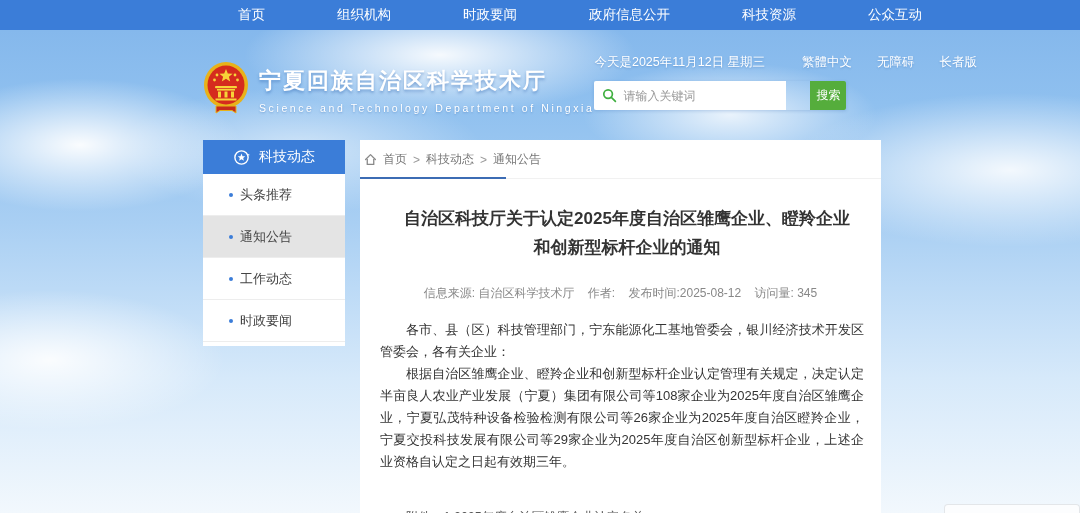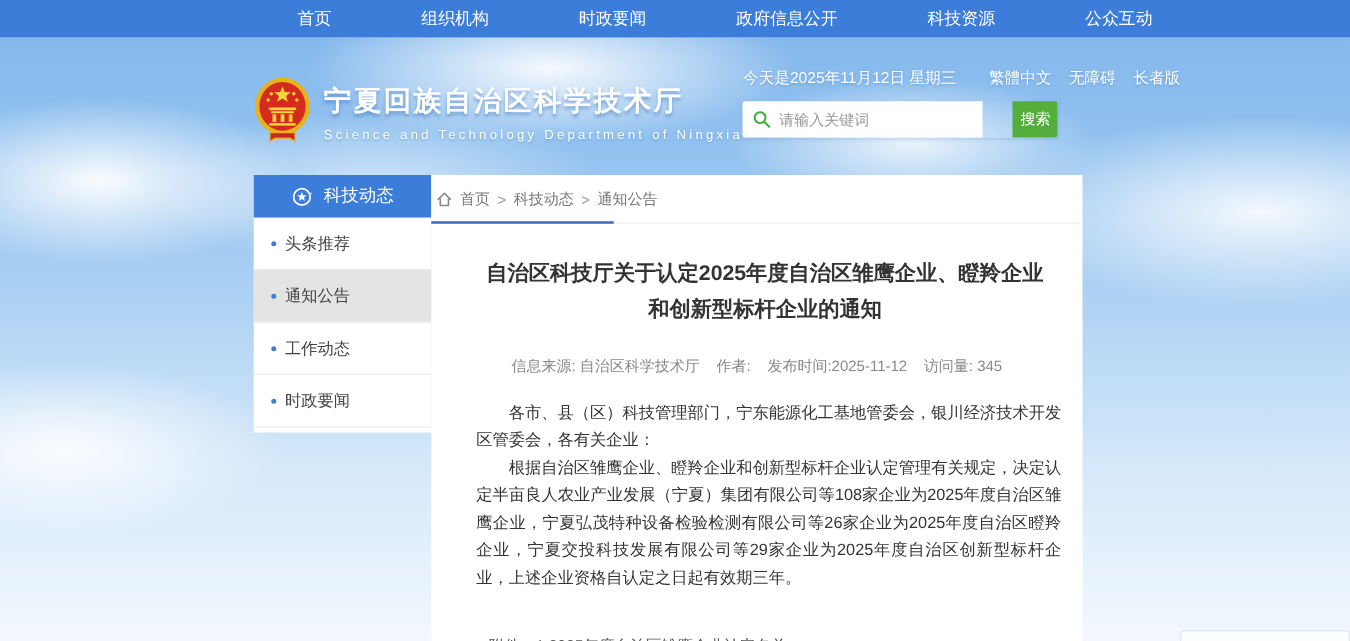--- a/index.html
+++ b/index.html
@@ -45,52 +45,52 @@
   .site-title {
     color:#fff; font-size:22px; font-weight:bold; letter-spacing:2px;
     text-shadow:0 2px 3px rgba(40,95,170,.45); white-space:nowrap;
   }
   .site-subtitle {
     color:#fff; font-size:10.5px; letter-spacing:2.6px; margin-top:6px;
     text-shadow:0 1px 2px rgba(40,95,170,.4); white-space:nowrap;
   }
   .header-right { margin-top:0; margin-right:34px; }
   .topline {
-    display:flex; gap:14px; align-items:center;
+    display:flex; gap:25px; align-items:center;
     color:#fff; font-size:12.5px; text-shadow:0 1px 2px rgba(40,95,170,.35);
     justify-content:flex-start; margin-bottom:10px; white-space:nowrap;
   }
   .topline .date { margin-right:12px; }
   .topline a { color:#fff; text-decoration:none; cursor:pointer; }
   .searchbar { display:flex; width:252px; height:29px; box-shadow:0 1px 3px rgba(60,110,180,.25);gap:24px; }
   .searchbar .input-wrap {
     flex:1; background:#fff; display:flex; align-items:center; padding:0 8px;
     border-radius:2px 0 0 2px;
   }
   .searchbar input {
     border:none; outline:none; flex:1; font-size:12px; color:#333; background:transparent;
   }
   .searchbar input::placeholder { color:#999; }
   .search-btn {
     width:58px; background:#55ad3c; color:#fff; border:none; font-size:12px;
     cursor:pointer; border-radius:0 2px 2px 0;
   }
 
   
-  .content { width:678px; margin-left:203px; display:flex; }
+  .content { width:678px; margin-left:203px; display:flex; gap:15px; }
 
   
   .sidebar { width:142px; flex:none; background:#fff; padding-bottom:4px; height:206px; }
   .side-header {
     height:34px; background:#3b7dd8; color:#fff; font-size:14px;
     display:flex; align-items:center; justify-content:center; gap:9px;
   }
   .side-item {
     display:flex; align-items:center; gap:7px;
-    padding:0 0 0 14px; height:42px;
+    padding:0 0 0 26px; height:42px;
     font-size:13px; color:#444; border-bottom:1px solid #ededed; cursor:pointer;
   }
   .side-item .dot { width:4px; height:4px; border-radius:50%; background:#3b7dd8; flex:none; }
   .side-item.active { background:#e4e4e4; }
 
   
   .panel { width:521px; background:#fff; height:373px; position:relative; }
   .breadcrumb {
     display:flex; align-items:center; gap:6px;
     padding:11px 0 9px 4px; font-size:12px; color:#777;
@@ -103,21 +103,21 @@
   .article-title {
     margin-top:25px; text-align:center;
     font-size:17px; font-weight:bold; color:#333; line-height:29px;padding-left:13px;
   }
   .article-meta {
     margin-top:23px; text-align:center; font-size:12px; color:#888; white-space:nowrap;
   }
   .article-meta span { margin:0 5px; }
 
   .article-body {
-    margin-top:17px; padding:0 17px 0 36px;
+    margin-top:17px; padding:0 17px 0 20px;
     font-size:13px; color:#333; line-height:22px; text-align:justify;
   }
   .article-body p { text-indent:2em; }
 
   .attachments {
     margin-top:33px; padding-left:46px;
     display:flex; font-size:12.5px; color:#555; line-height:22px;
   }
   .attachments .att-label { flex:none; }
   .attachments .att-item { cursor:pointer; }
@@ -235,21 +235,21 @@
         </div>
 
       <div class="article-title">
         <div>自治区科技厅关于认定2025年度自治区雏鹰企业、瞪羚企业</div>
         <div>和创新型标杆企业的通知</div>
       </div>
 
       <div class="article-meta">
         <span>信息来源: 自治区科学技术厅</span>
         <span>作者:</span>
-        <span>发布时间:2025-11-12</span>
+        <span>发布时间:2025-08-12</span>
         <span>访问量: 345</span>
       </div>
 
       <div class="article-body">
         <p>各市、县（区）科技管理部门，宁东能源化工基地管委会，银川经济技术开发区管委会，各有关企业：</p>
         <p>根据自治区雏鹰企业、瞪羚企业和创新型标杆企业认定管理有关规定，决定认定半亩良人农业产业发展（宁夏）集团有限公司等108家企业为2025年度自治区雏鹰企业，宁夏弘茂特种设备检验检测有限公司等26家企业为2025年度自治区瞪羚企业，宁夏交投科技发展有限公司等29家企业为2025年度自治区创新型标杆企业，上述企业资格自认定之日起有效期三年。</p>
       </div>
 
       <div class="attachments">
         <span class="att-label">附件：</span>

